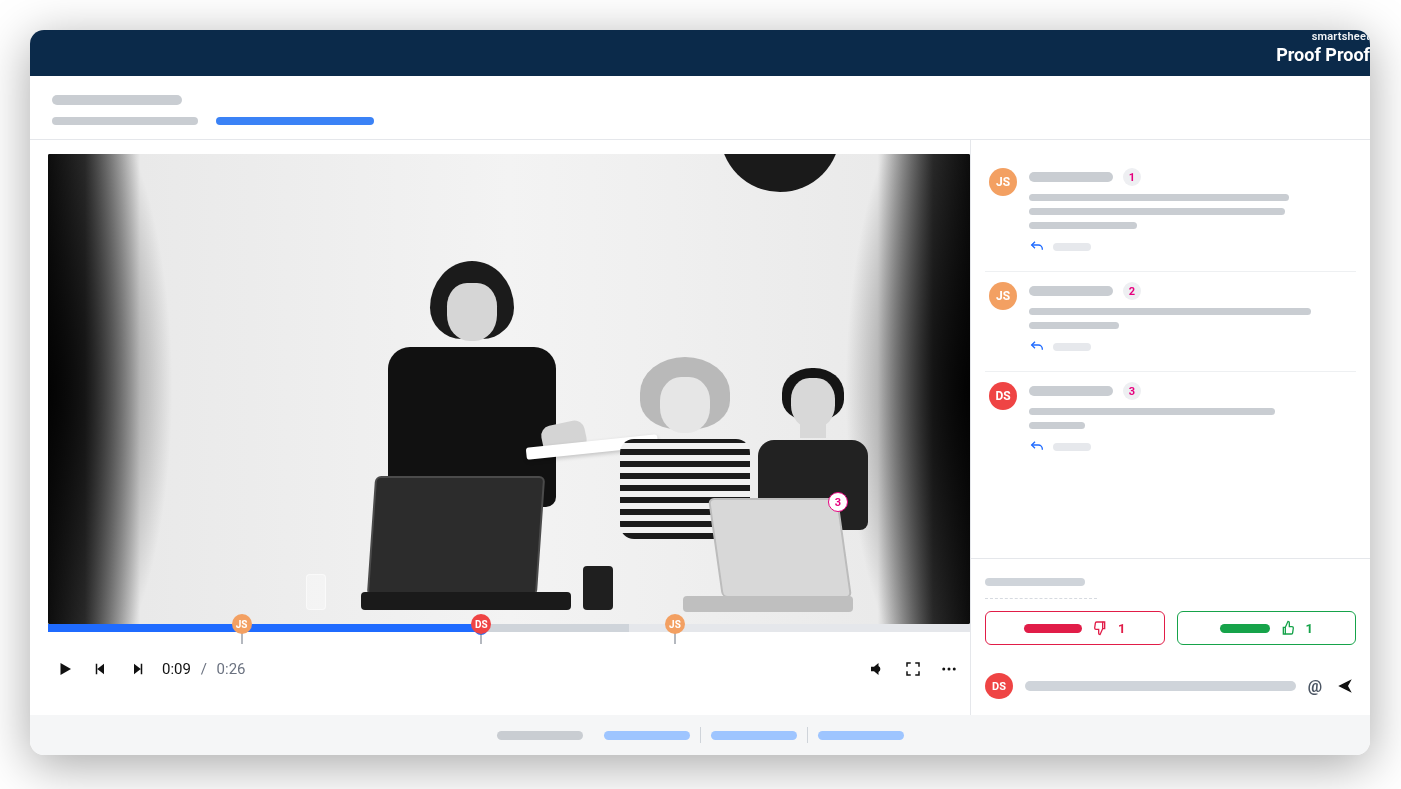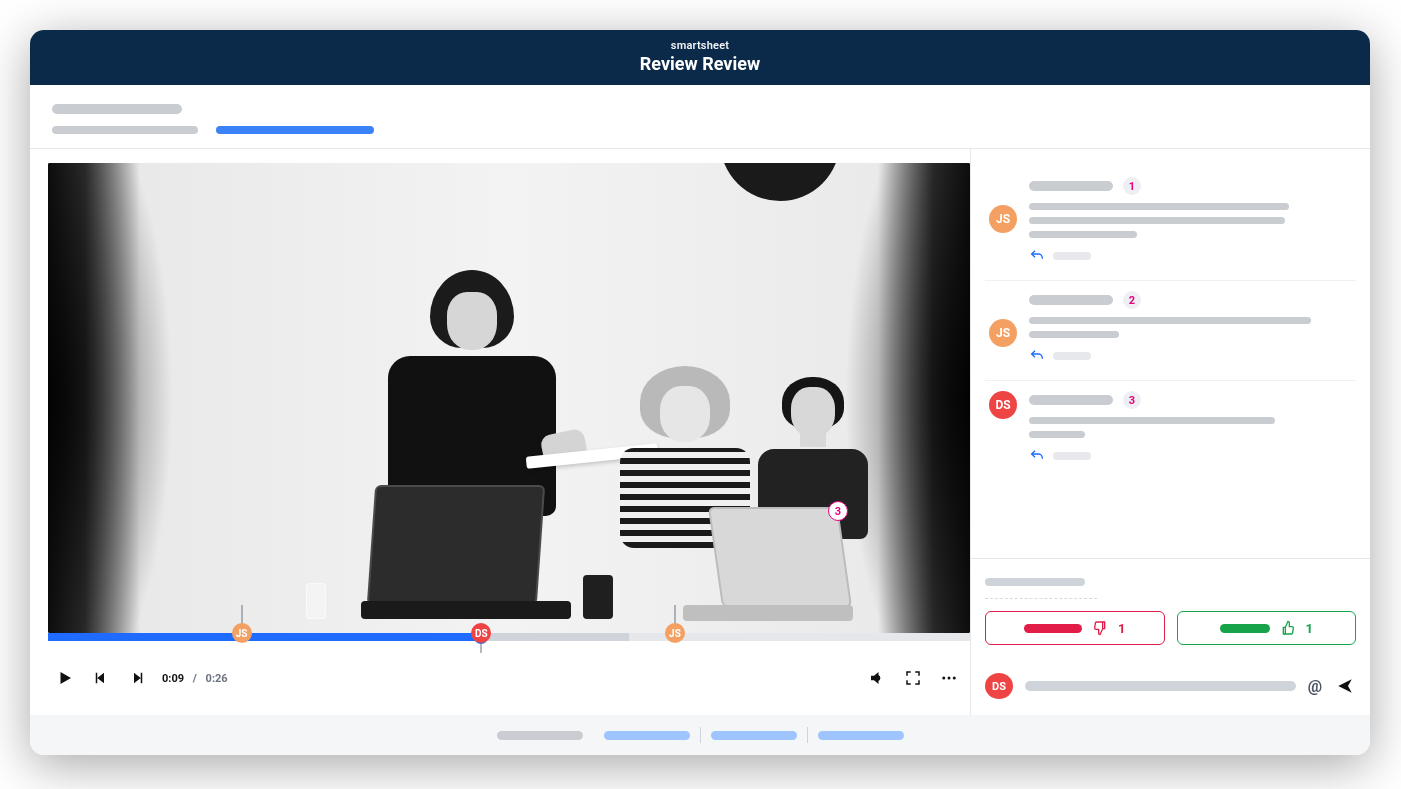--- a/index.html
+++ b/index.html
@@ -12,22 +12,22 @@
     background: #fff;
     box-shadow: 0 10px 50px rgba(0,0,0,0.35);
     overflow: hidden;
     display: flex;
     flex-direction: column;
   }
   
   .header {
     background: #0b2a4a;
     color: #fff;
-    text-align: center;
-    padding: 9px 0 11px;
+    text-align: right;
+    padding: 0 0 11px;
     flex: 0 0 auto;
   }
   .header .brand { font-size: 11px; font-weight: 600; letter-spacing: 0.2px; opacity: 0.95; }
   .header .title { font-size: 18px; font-weight: 700; margin-top: 1px; }
   
   .subheader {
     padding: 14px 22px 14px;
     border-bottom: 1px solid #e5e7eb;
     background: #fff;
     flex: 0 0 auto;
@@ -122,30 +122,30 @@
   
   .scrubber { position: relative; height: 16px; margin-top: -8px; }
   .track { position: absolute; left: 0; right: 0; bottom: 0; height: 8px; background: #e5e7eb; }
   .buffered { position: absolute; left: 0; bottom: 0; height: 8px; background: #cfd4da; width: 63%; }
   .played { position: absolute; left: 0; bottom: 0; height: 8px; background: #1f6bff; width: 47%; }
   .playhead { position: absolute; bottom: -3px; left: calc(47% - 7px); width: 14px; height: 14px; border-radius: 50%; background: #1f6bff; }
   .scrub-marker { position: absolute; bottom: -2px; transform: translateX(-50%); }
   .scrub-marker .tick { position: absolute; left: 50%; top: 10px; transform: translateX(-50%); width: 1px; height: 20px; background: #6b7280; }
   .scrub-marker .avatar { position: relative; z-index: 1; width: 20px; height: 20px; border-radius: 50%; display: flex; align-items: center; justify-content: center; color: #fff; font-size:  10px; font-weight: 700;
   }
-  .av-js { background: #f3a062; margin-top: 28px; }
+  .av-js { background: #f3a062; }
   .av-ds { background: #ef4444; }
 
   
   .controls { display: flex; align-items: center; gap: 14px; padding: 26px 10px 12px 6px; color: #111; }
   .controls .spacer { flex: 1 1 auto; }
   .icon-btn { width: 22px; height: 22px; display: flex; align-items: center; justify-content: center; cursor: pointer; }
   .icon-btn svg { width: 18px; height: 18px; fill: #111; }
   .icon-btn.large svg { width: 18px; height: 18px; }
-  .time { font-size: 11px; color: #111; font-weight: bold; }
+  .time { font-size: 15px; color: #111; }
   .time .sep { margin: 0 6px; color: #6b7280; }
   .time .total { color: #6b7280; }
 
   
   .comments-scroll {
     flex: 1 1 auto; overflow: auto; padding: 18px 14px 6px 14px; min-height: 0;
     scrollbar-width: thin;
   }
   .comment { display: flex; gap: 12px; padding: 10px 4px 16px; border-bottom: 1px solid #eef0f2; }
   .comment:last-child { border-bottom: 0; }
@@ -189,21 +189,21 @@
   .comments-scroll::-webkit-scrollbar { width: 8px; }
   .comments-scroll::-webkit-scrollbar-thumb { background: #cfd4da; border-radius: 4px; }
 </style>
 </head>
 <body>
 
 <div class="frame">
 
   <div class="header">
     <div class="brand">smartsheet</div>
-    <div class="title">Review Review</div>
+    <div class="title">Proof Proof</div>
   </div>
 
   <div class="subheader">
     <div class="row1"><span class="ph ph-gray"></span></div>
     <div class="row2">
       <span class="ph ph-gray"></span>
       <span class="ph ph-blue"></span>
     </div>
   </div>
 

